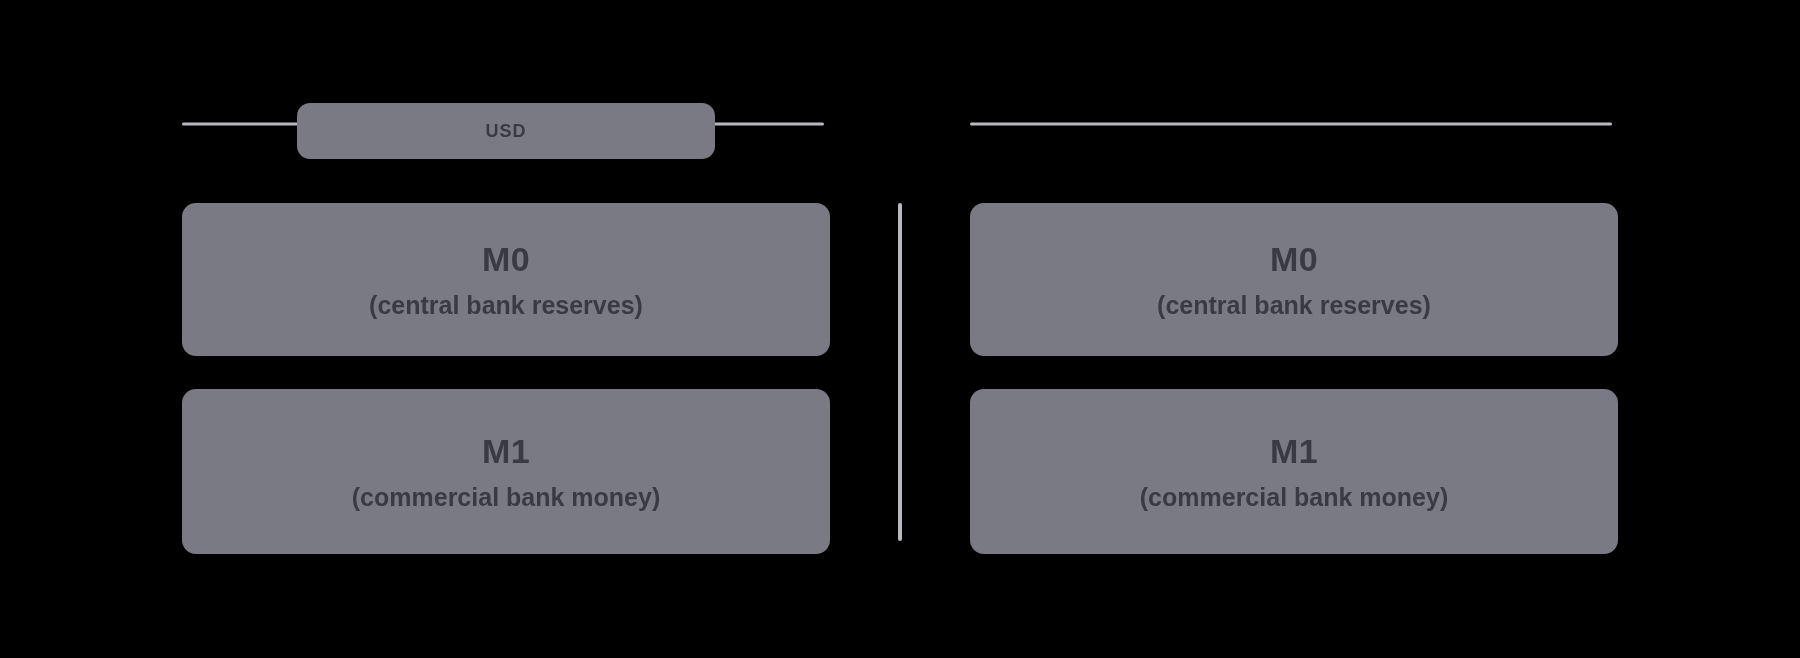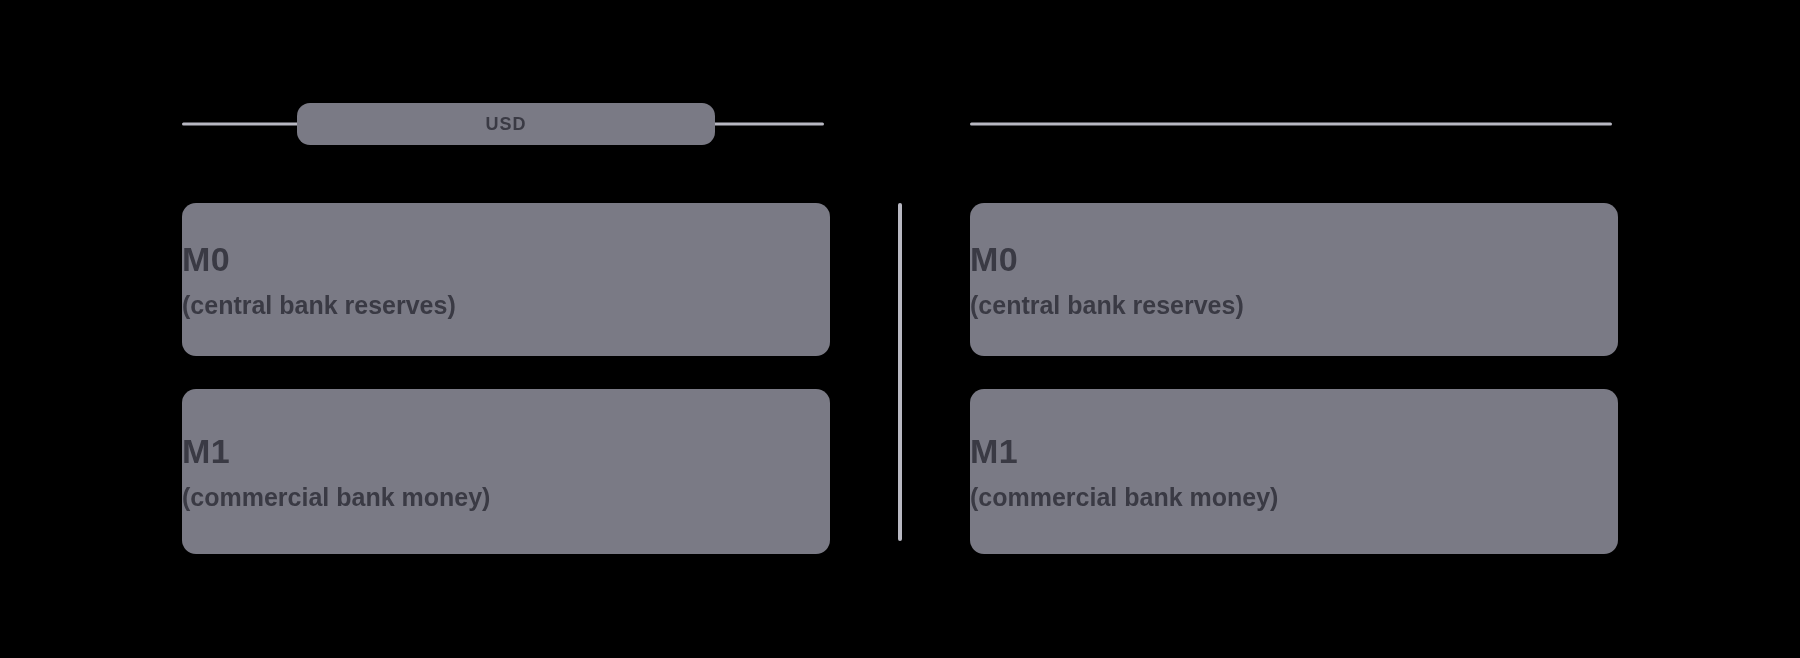--- a/index.html
+++ b/index.html
@@ -47,21 +47,21 @@
     transform: translateY(-50%);
     background: var(--connector-line);
     border-radius: 2px;
   }
   .currency-pill {
     position: absolute;
     left: 50%;
     top: 0;
     transform: translateX(-50%);
     width: 418px;
-    height: 42px;
+    height: 56px;
     background: var(--box-fill);
     border-radius: 13px;
     display: flex;
     align-items: center;
     justify-content: center;
   }
   .currency-label {
     font-size: 18px;
     font-weight: 700;
     letter-spacing: 1px;
@@ -69,21 +69,21 @@
   }
 
   .money-box {
     position: absolute;
     left: 0;
     width: 100%;
     background: var(--box-fill);
     border-radius: 14px;
     display: flex;
     flex-direction: column;
-    align-items: flex-start;
+    align-items: center;
     justify-content: center;
     gap: 12px;
     color: var(--text-dark);
     text-align: center;
   }
   .box-m0 { top: 203px; height: 153px; }
   .box-m1 { top: 389px; height: 165px; }
 
   .box-title {
     font-size: 34px;

